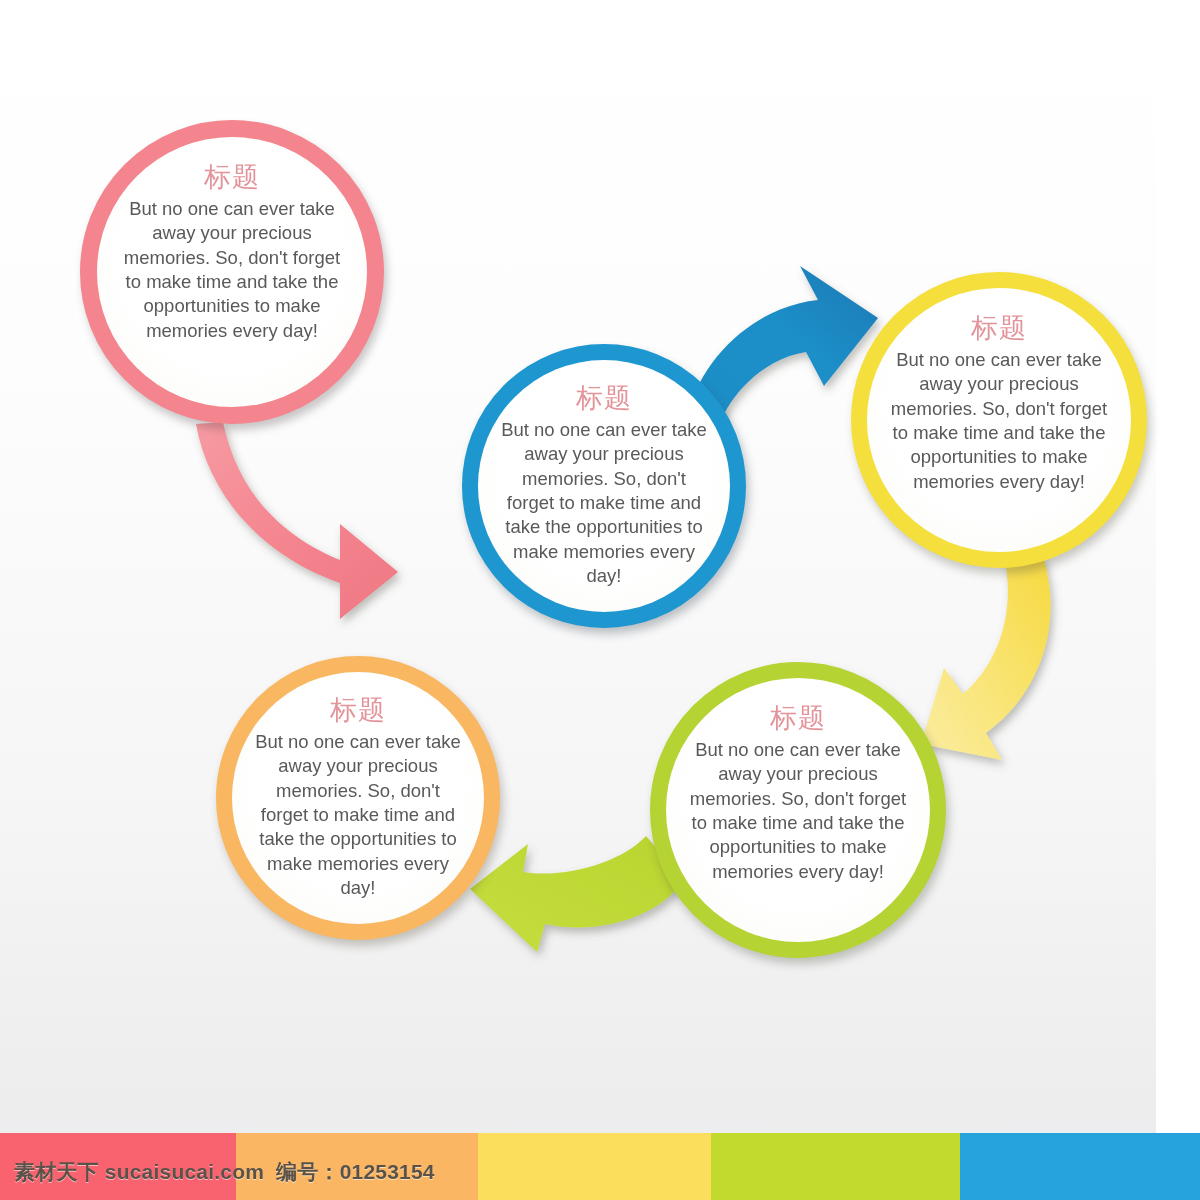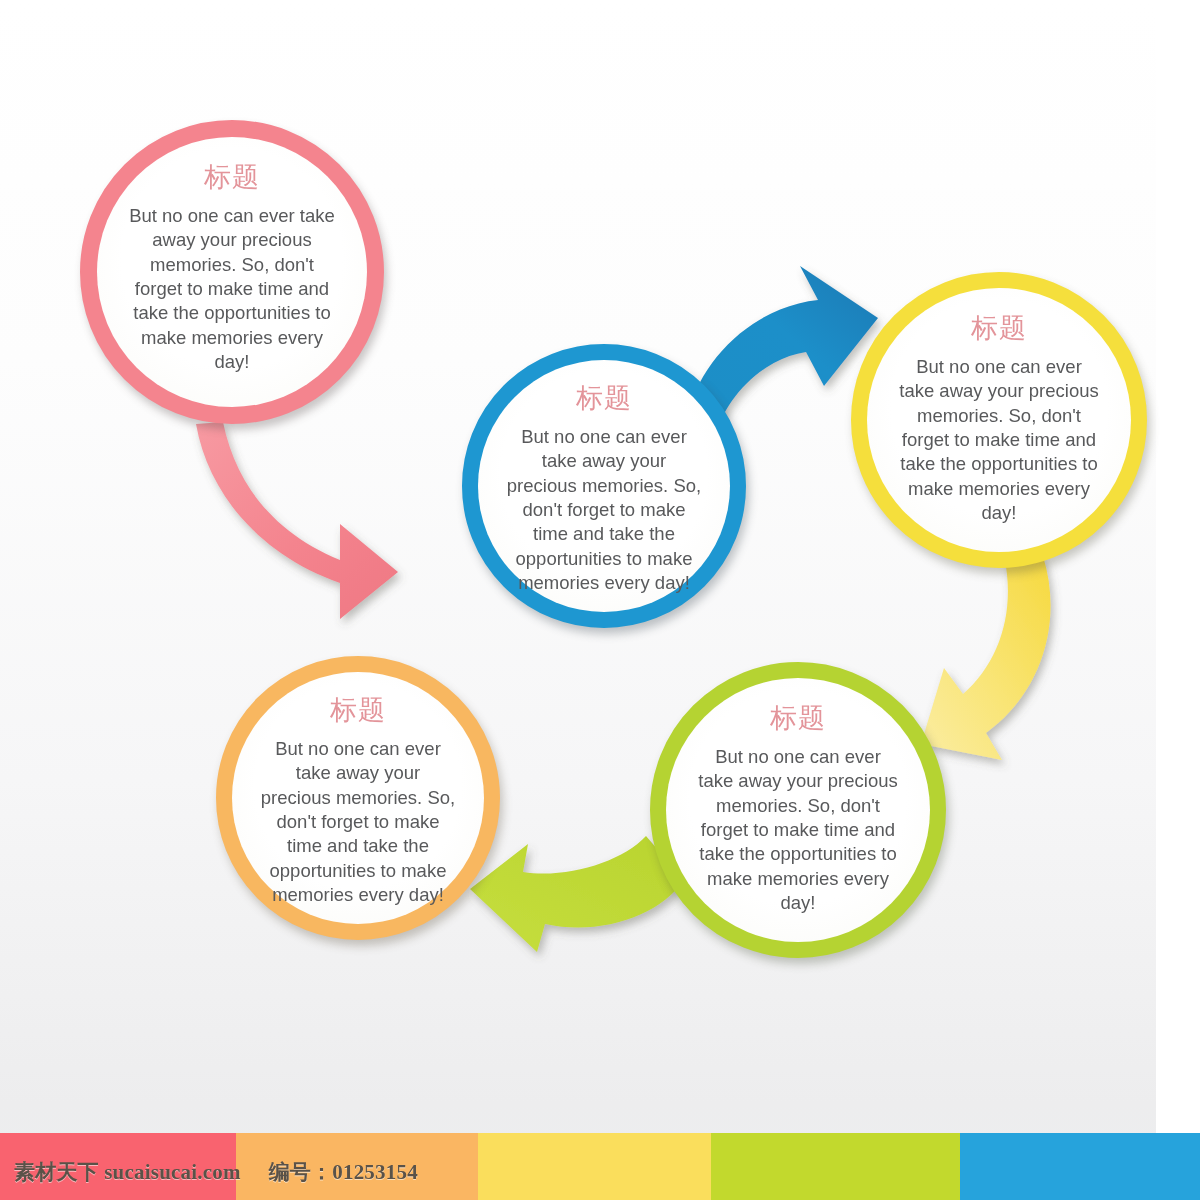--- a/index.html
+++ b/index.html
@@ -51,49 +51,48 @@
     font-size: 27px;
     line-height: 1.1;
     font-weight: 400;
     margin: 0 0 3px 0;
     letter-spacing: 1px;
   }
   .node-body {
     color: #58595b;
     font-size: 18.5px;
     line-height: 1.32;
-    margin: 8px;
+    margin: 1px;
     padding: 0 4px;
   }
   
   #footer {
     position: absolute;
     left: 0;
     bottom: 0;
     width: 1200px;
     height: 67px;
     display: flex;
   }
   #footer .swatch {
     height: 100%;
   }
   #watermark {
     position: absolute;
     left: 14px;
     bottom: 14px;
     display: flex;
     align-items: baseline;
-    gap: 28px;
+    gap: 12px;
     font-size: 21px;
     font-weight: bold;
     color: #5a5248;
     text-shadow: 0 1px 0 rgba(255,255,255,.55);
     white-space: nowrap;
     z-index: 5;
-    font-family: Liberation Serif, serif;
   }
   #watermark .wm-site { letter-spacing: .2px; }
   #watermark .wm-code { letter-spacing: .2px; }
 </style>
 </head>
 <body>
 
 <div id="stage">
 
   <svg id="diagram-svg" viewBox="0 0 1200 1200">

